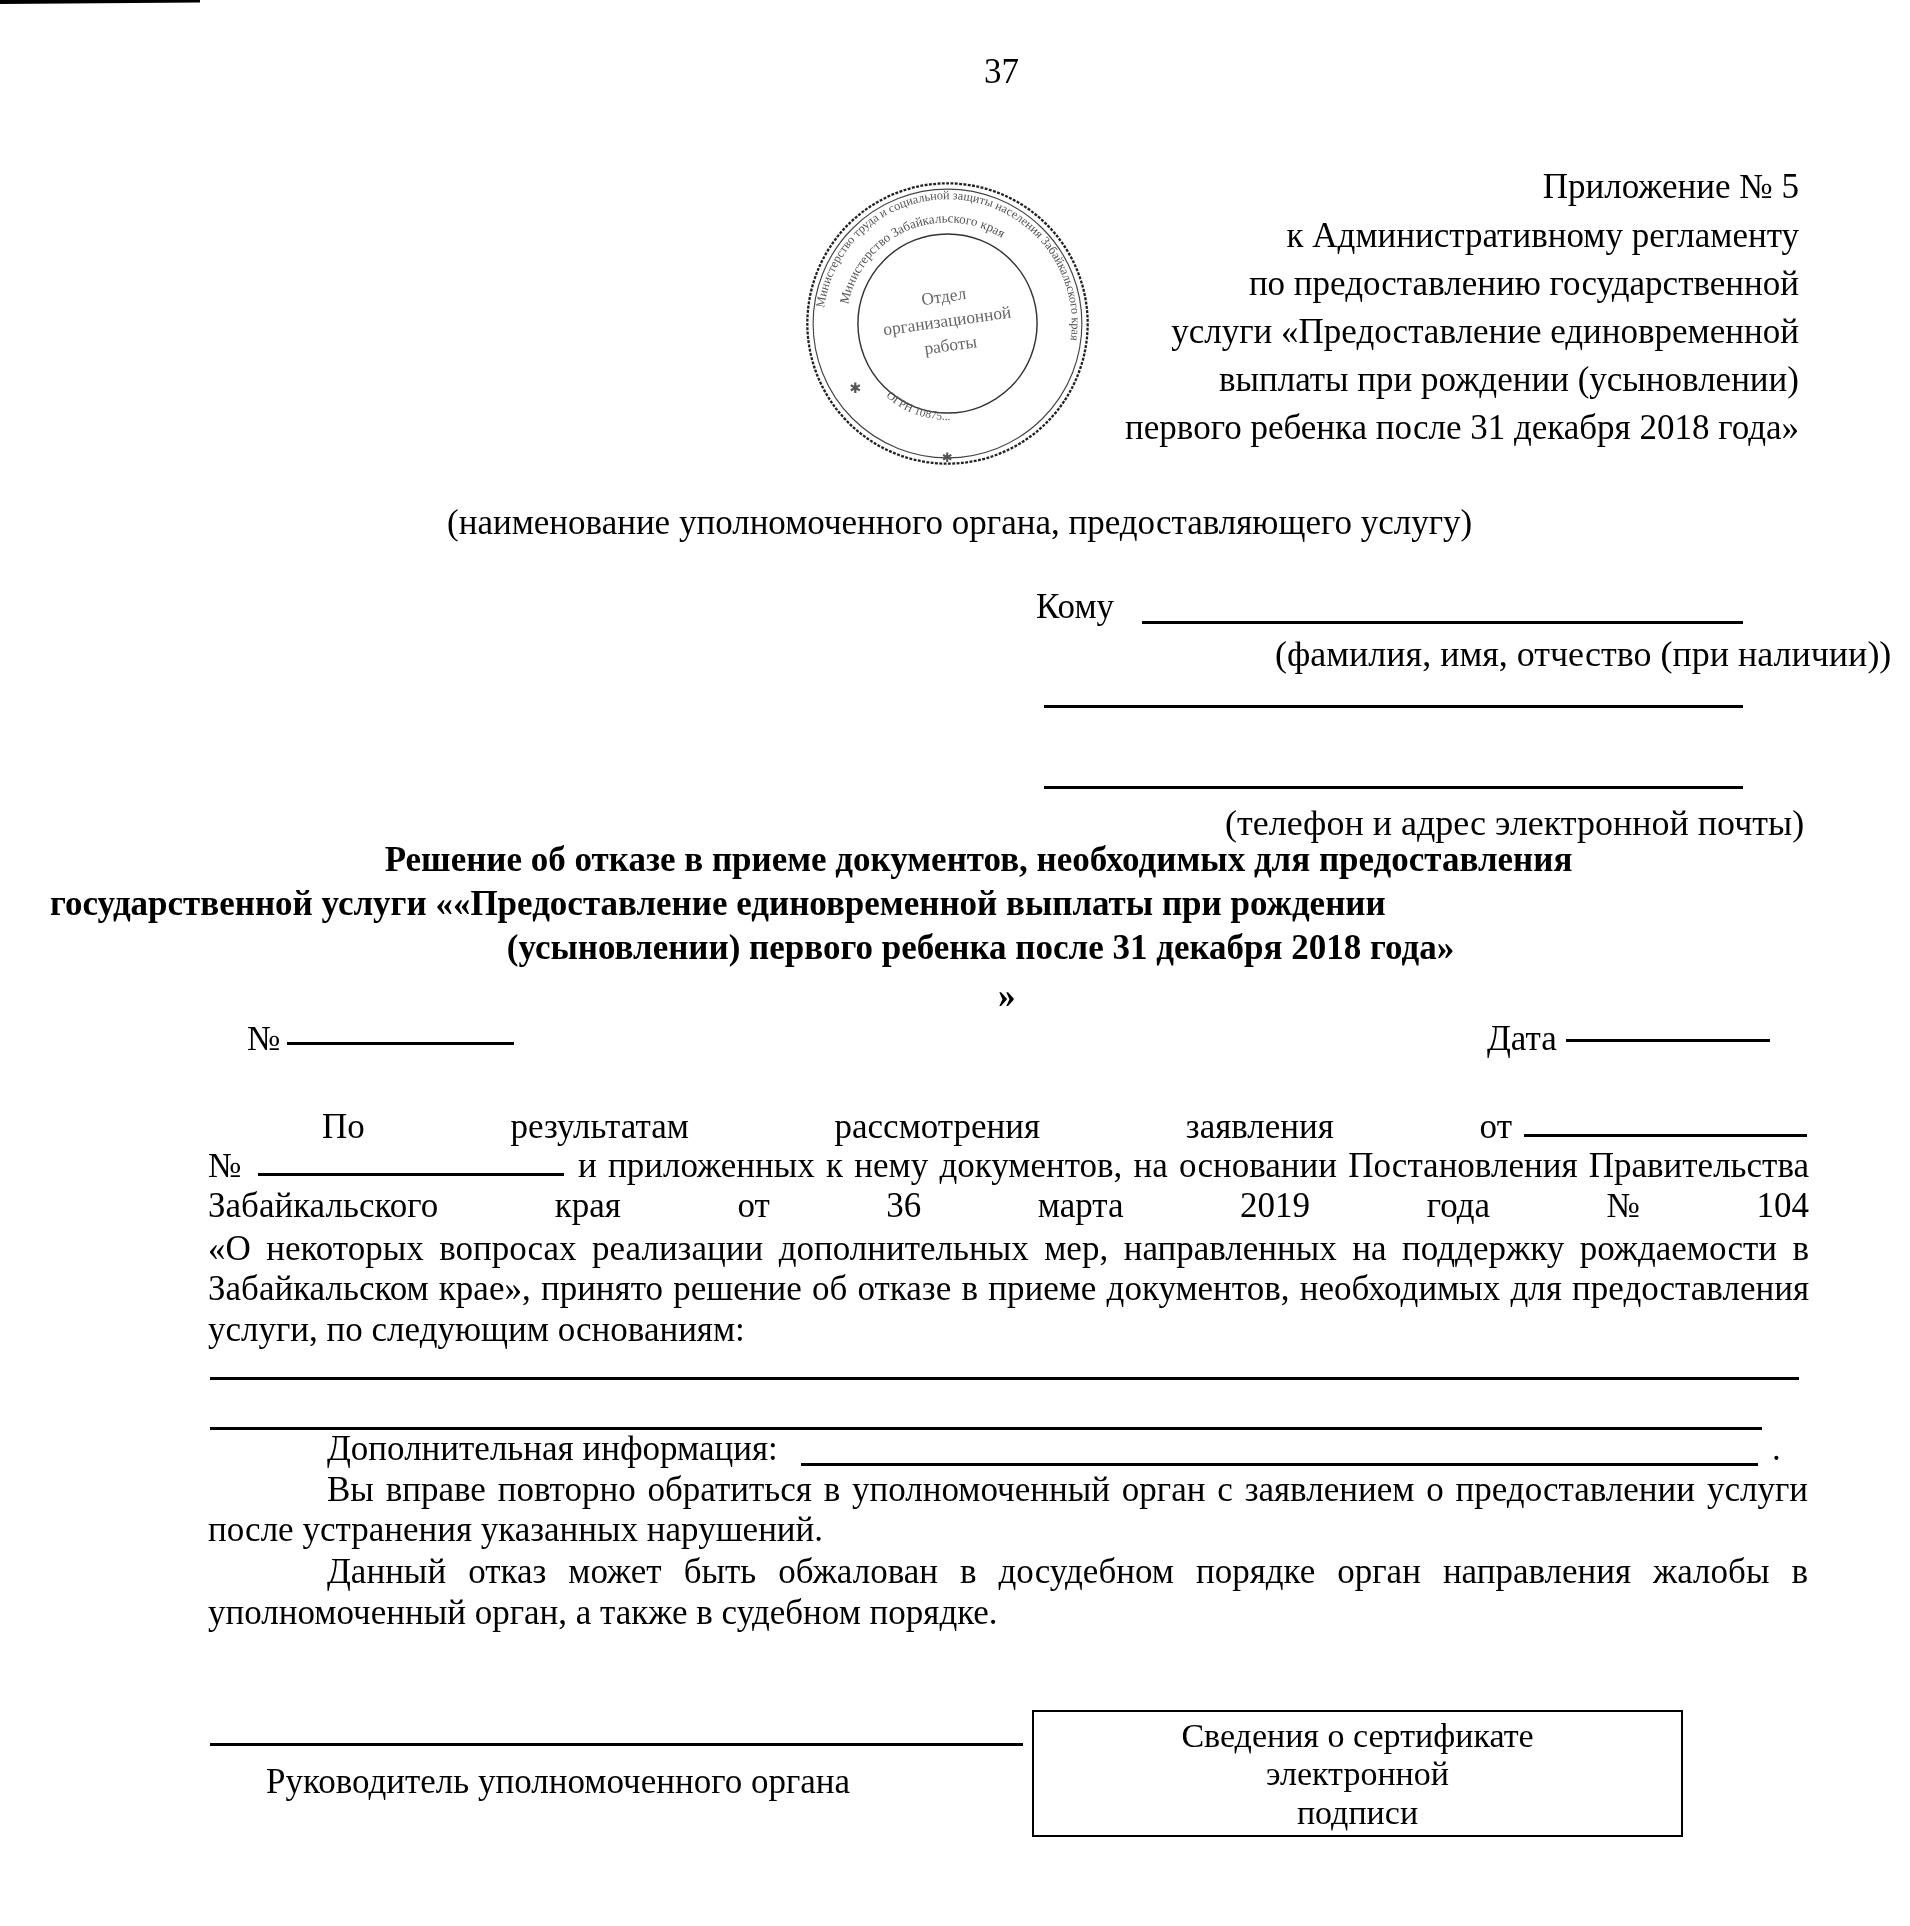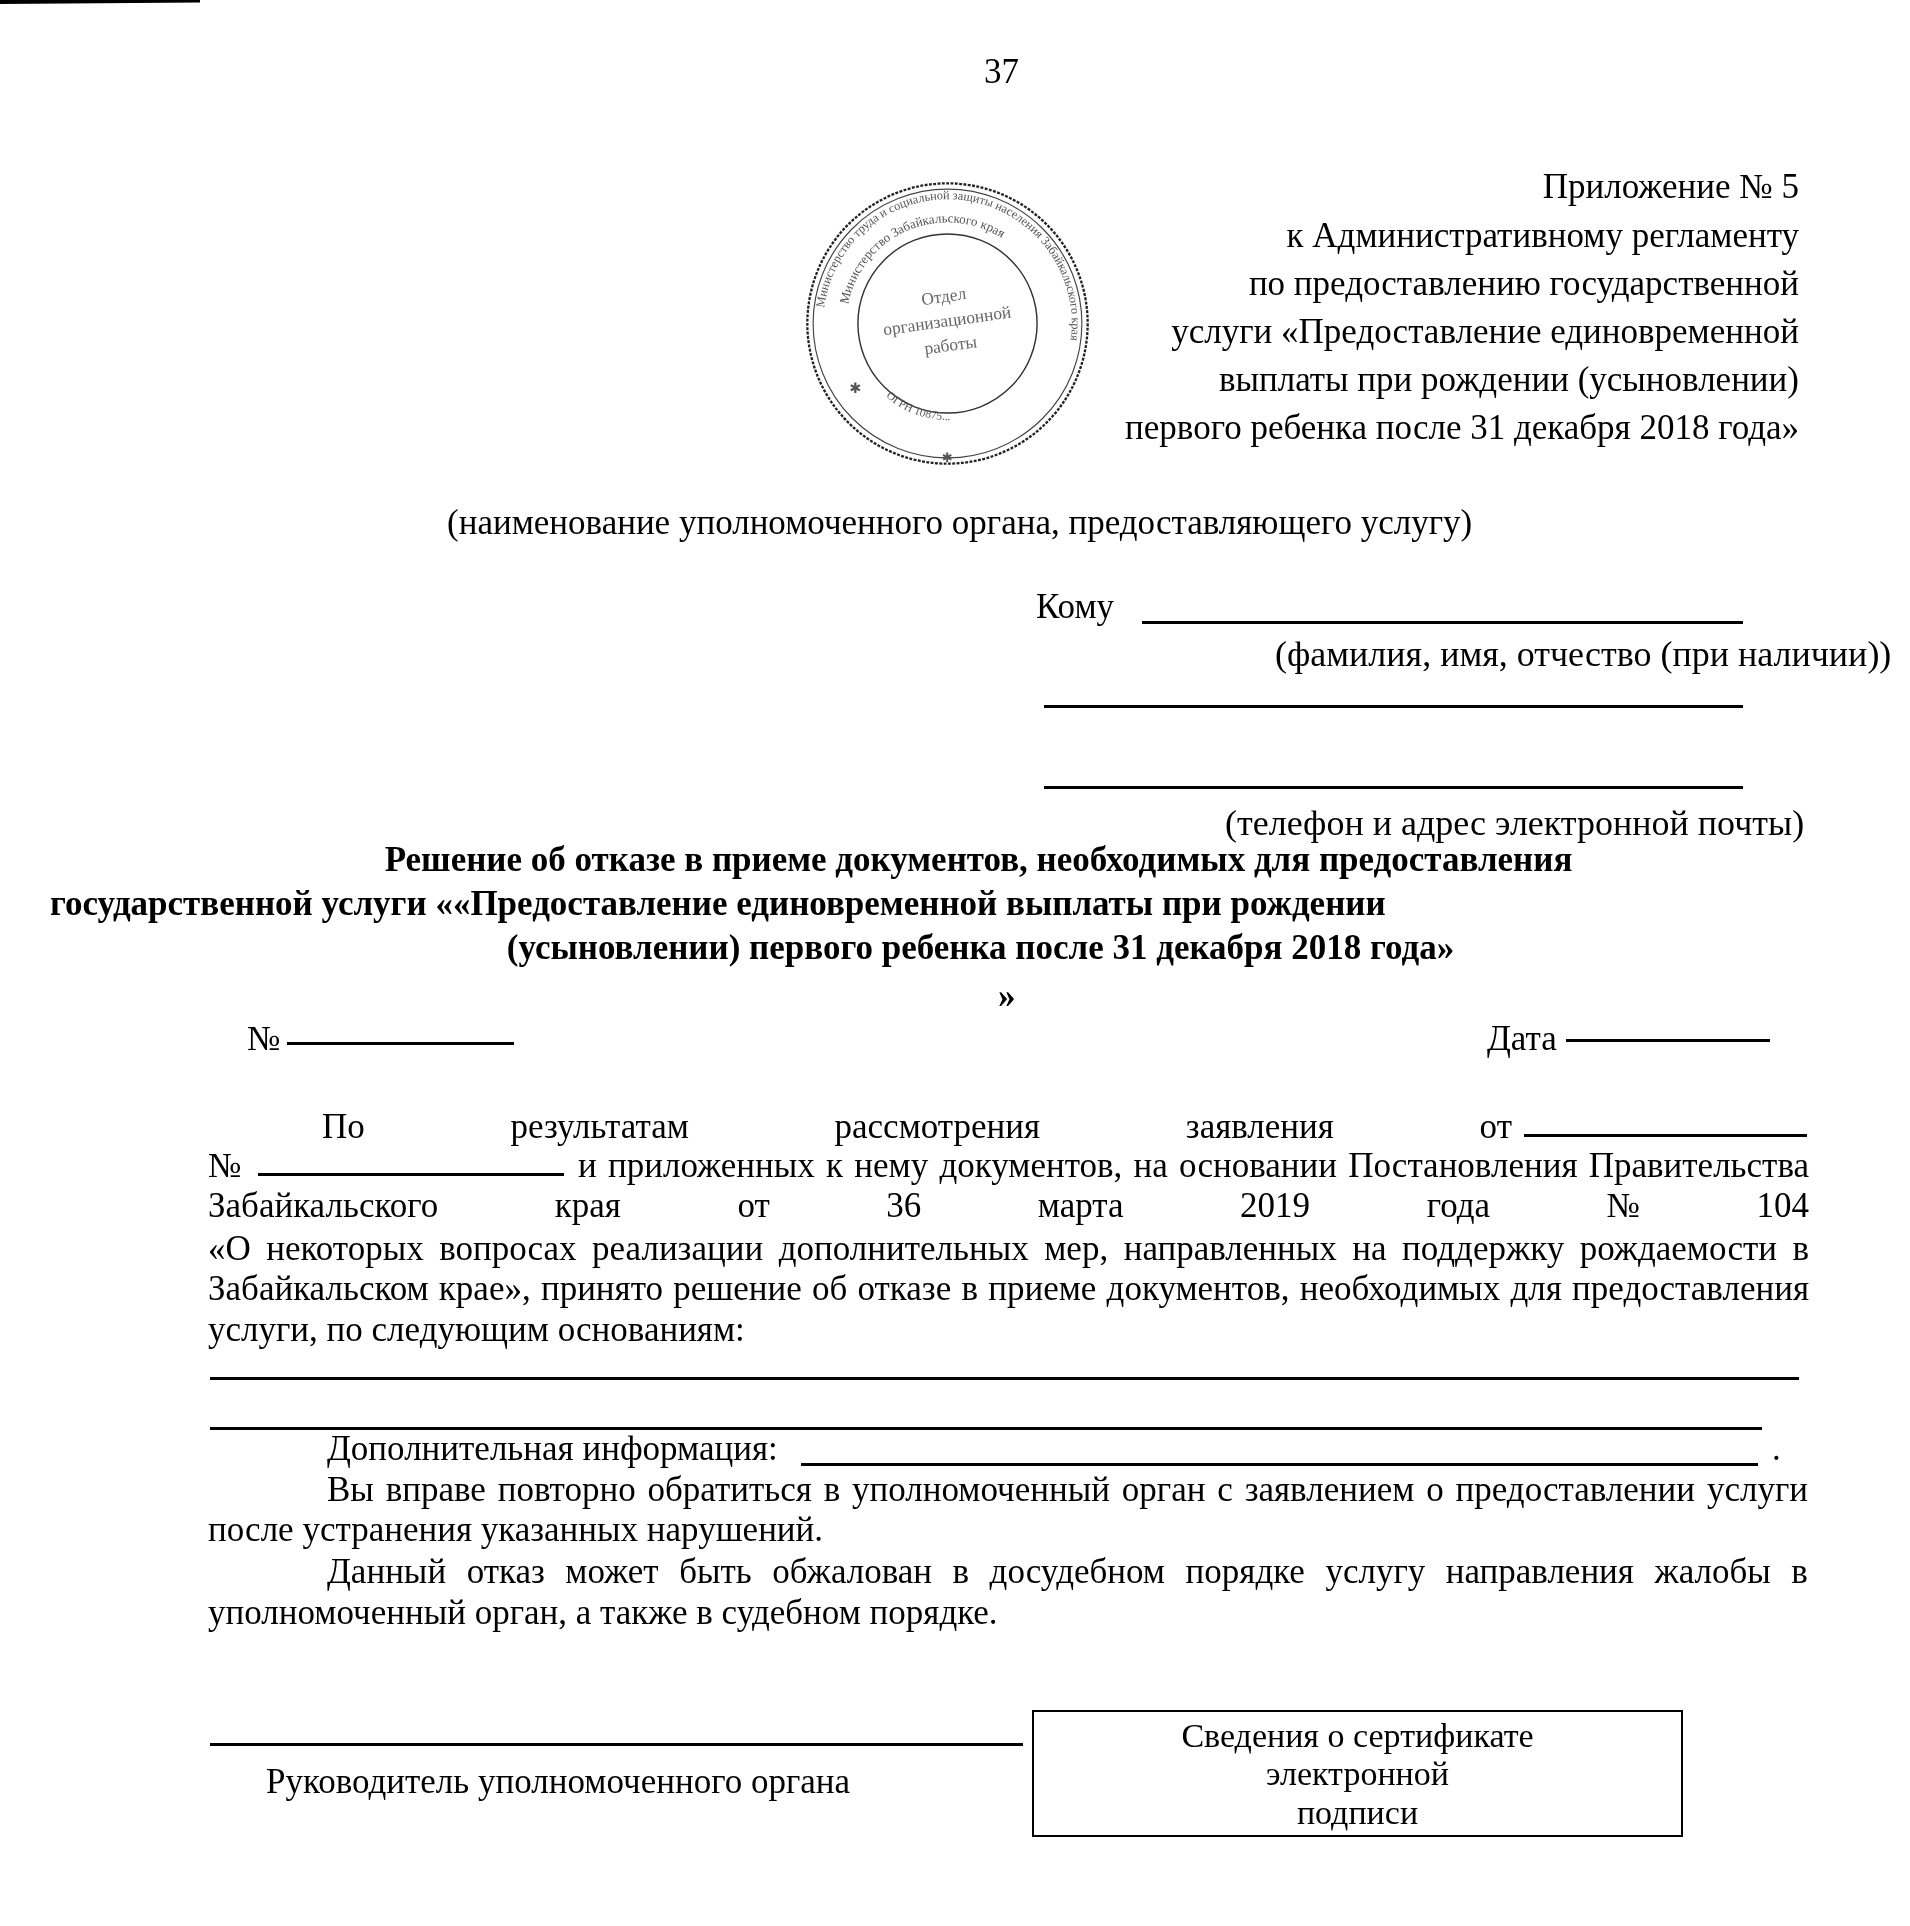--- a/index.html
+++ b/index.html
@@ -123,21 +123,21 @@
 
 <div class="abs t just" style="left:327px; width:1481px; top:1554px;">
   <span>Данный</span>
   <span>отказ</span>
   <span>может</span>
   <span>быть</span>
   <span>обжалован</span>
   <span>в</span>
   <span>досудебном</span>
   <span>порядке</span>
-  <span>услугу</span>
+  <span>орган</span>
   <span>направления</span>
   <span>жалобы</span>
   <span>в</span>
 </div>
 <div class="abs t" style="left:208px; top:1595px;">уполномоченный орган, а также в судебном порядке.</div>
 
 <div class="rule" style="left:210px; top:1743px; width:813px;"></div>
 <div class="abs t" style="left:266px; top:1764px;">Руководитель уполномоченного органа</div>
 
 <div class="box">

